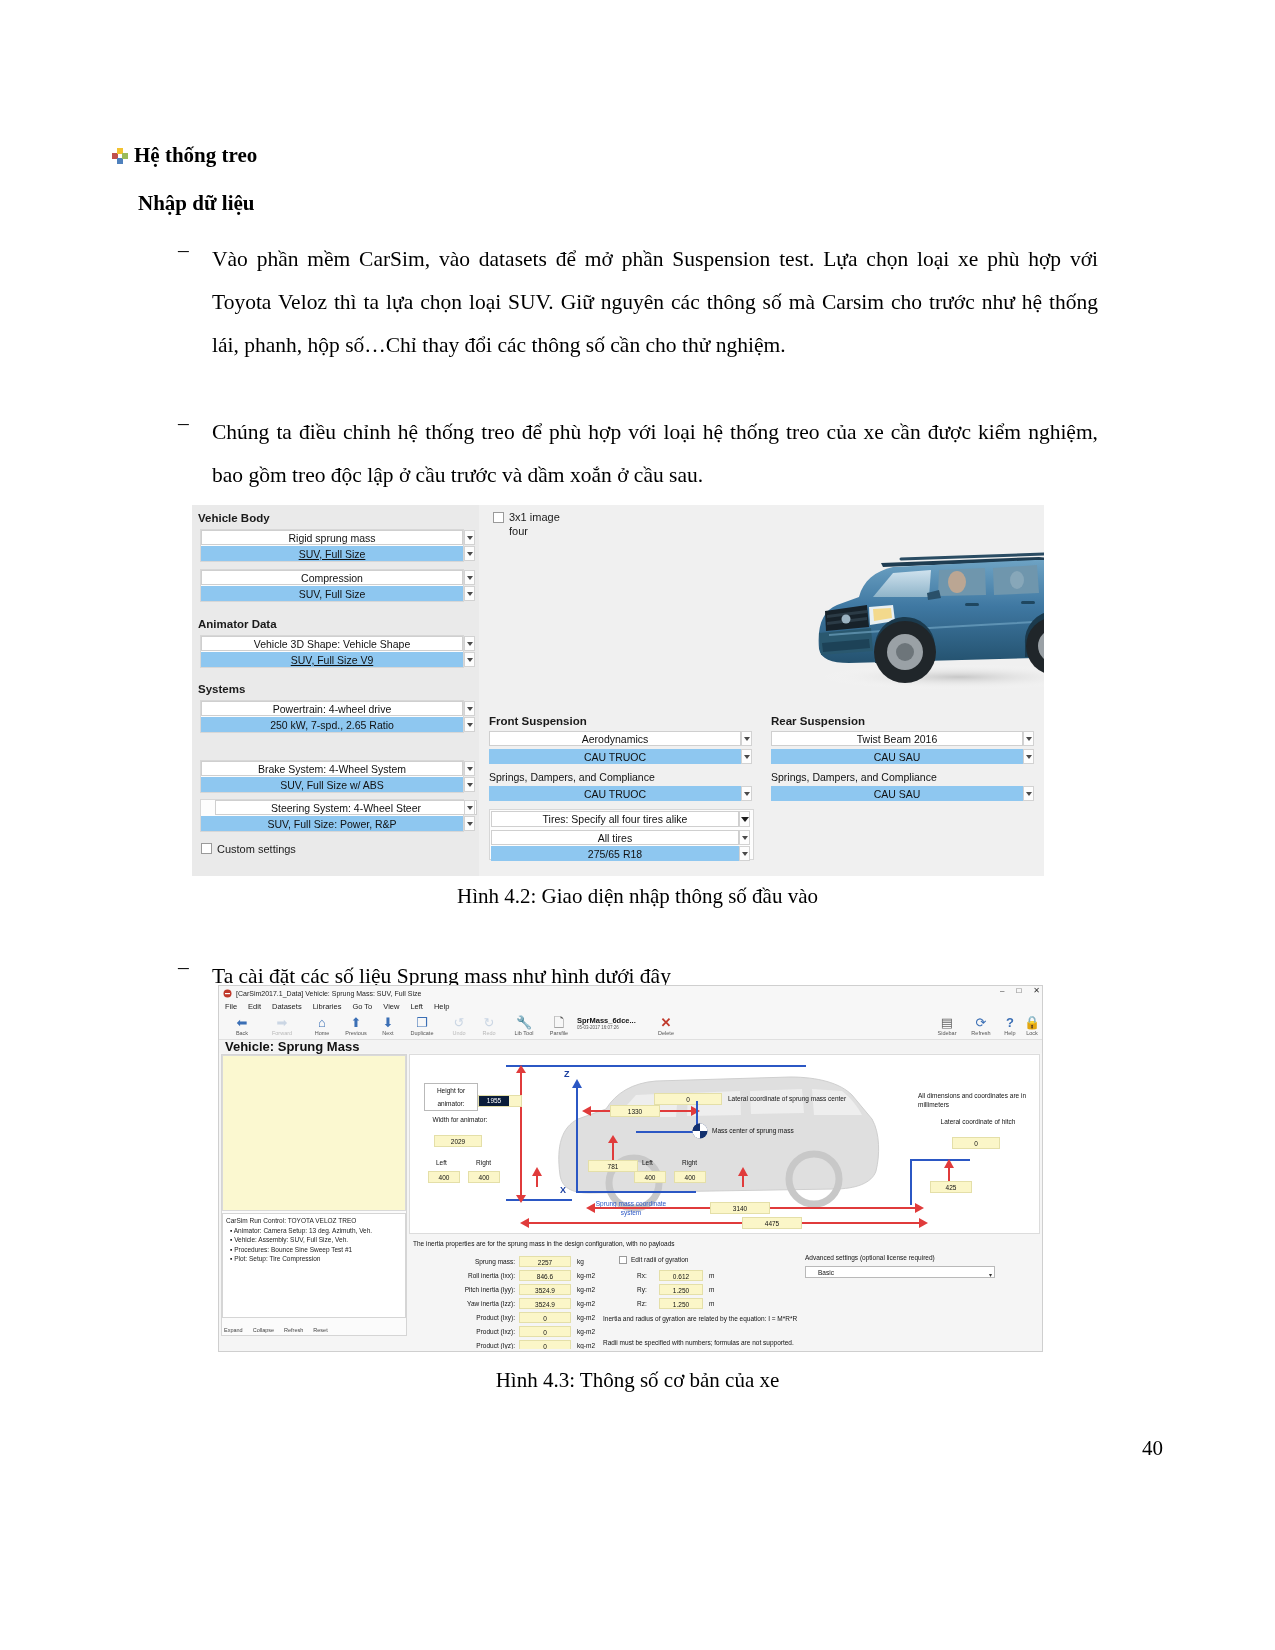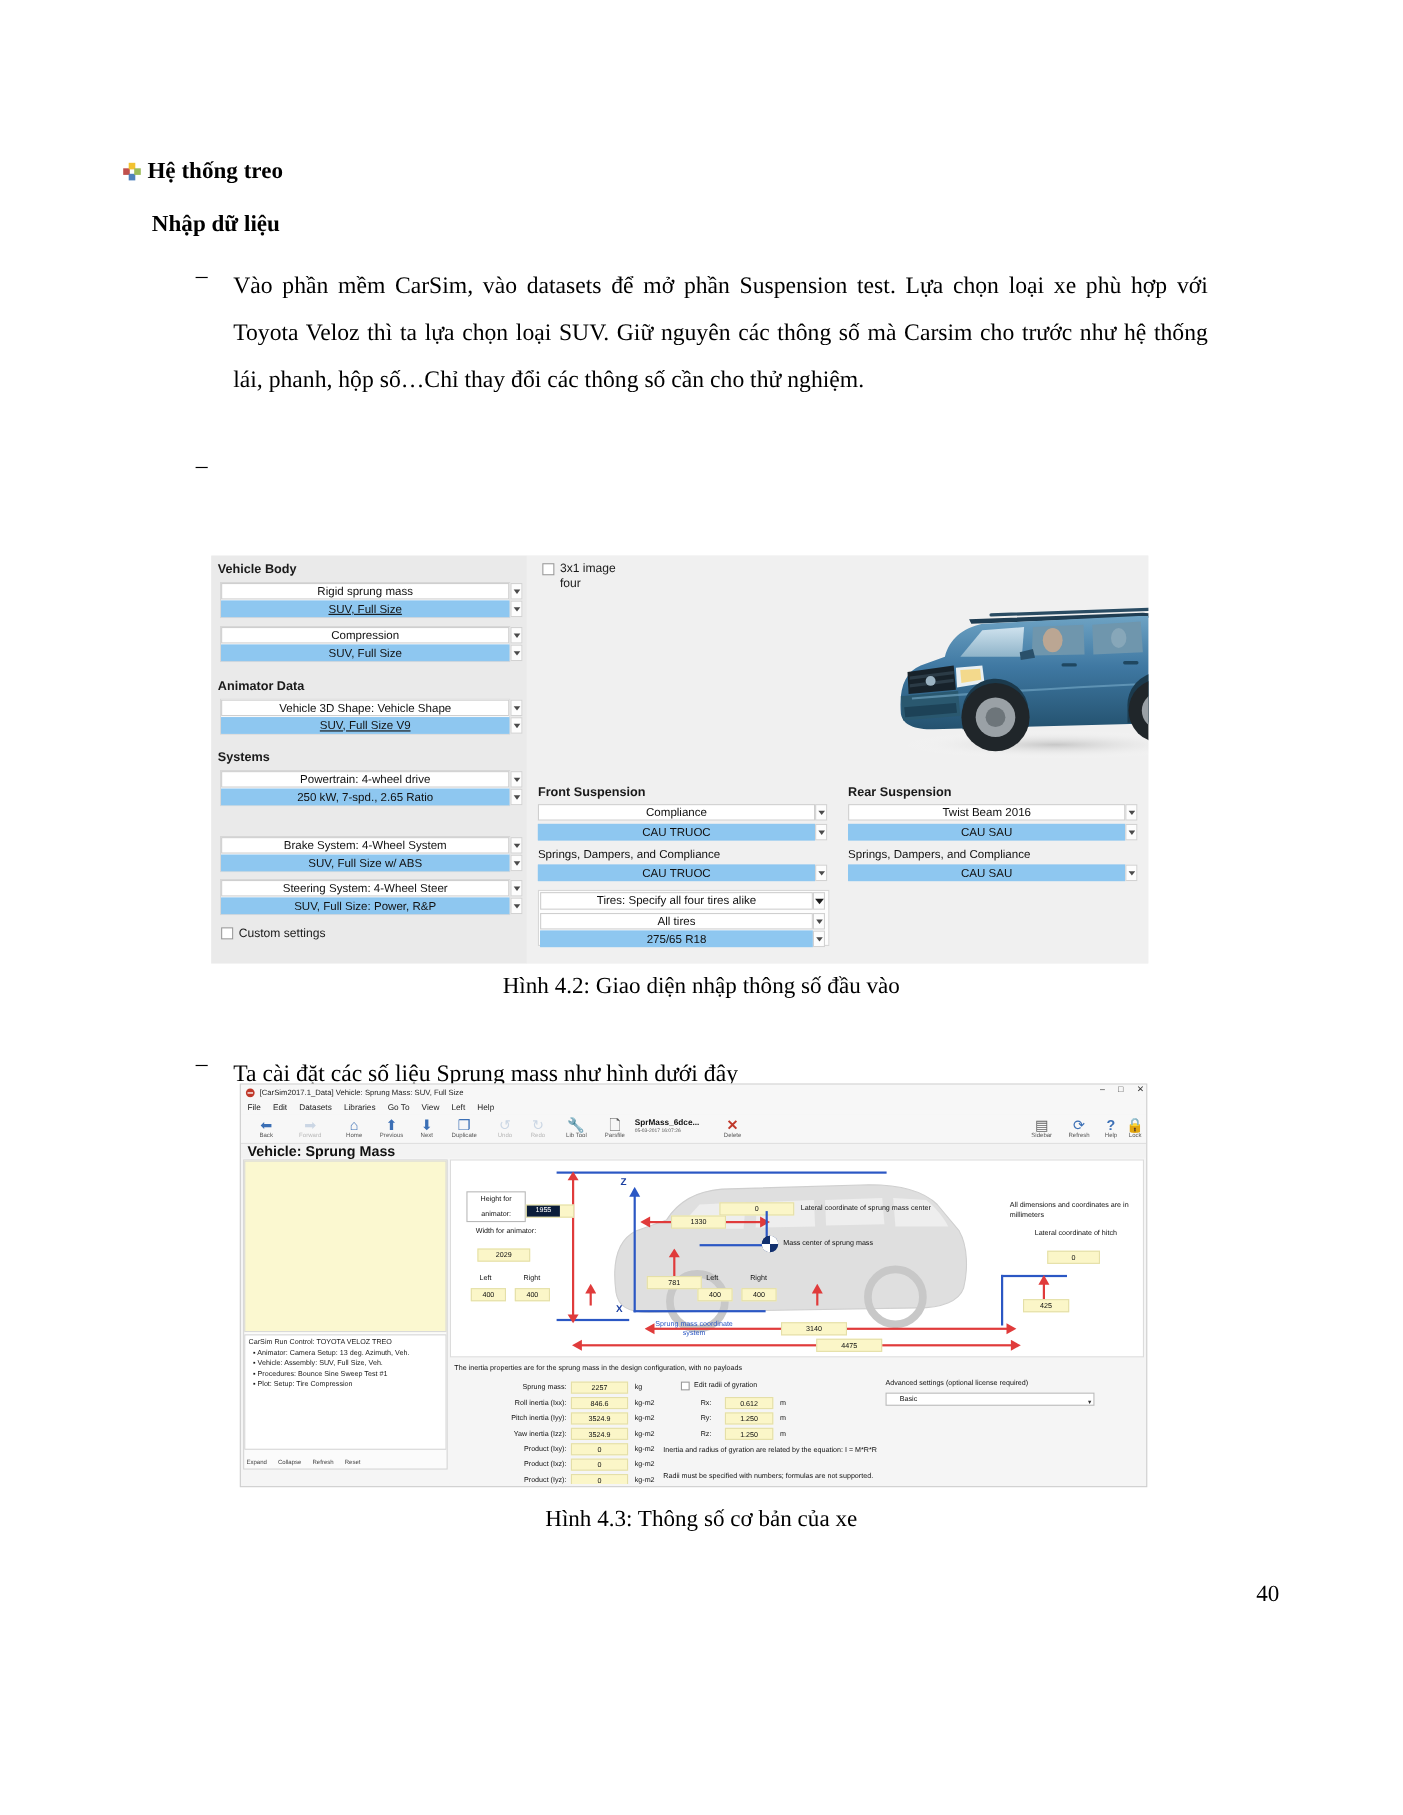--- a/index.html
+++ b/index.html
@@ -180,20 +180,21 @@
       </span>
     <span class="h1">Hệ thống treo</span>
   </div>
 
   <div class="h2">Nhập dữ liệu</div>
 
   <div class="dash" style="left:178px; top:238px;">–</div>
   <div class="para" style="left:212px; top:238px; width:886px;">Vào phần mềm CarSim, vào datasets để mở phần Suspension test. Lựa chọn loại xe phù hợp với Toyota Veloz thì ta lựa chọn loại SUV. Giữ nguyên các thông số mà Carsim cho trước như hệ thống lái, phanh, hộp số…Chỉ thay đổi các thông số cần cho thử nghiệm.</div>
 
   <div class="dash" style="left:178px; top:411px;">–</div>
+  <div class="para" style="left:212px; top:411px; width:886px;">Chúng ta điều chỉnh hệ thống treo để phù hợp với loại hệ thống treo của xe cần được kiểm nghiệm, bao gồm treo độc lập ở cầu trước và dầm xoắn ở cầu sau.</div>
 
   <div class="fig2">
 
     <div class="leftpanel">
 
       <div class="grp-title" style="left:6px; top:7px;">Vehicle Body</div>
 
       <div class="cbox" style="left:8px; top:24px; width:264px; height:33px;"></div>
       <div class="combo" style="left:9px; top:25px; width:262px;">
           <span>Rigid sprung mass</span>
@@ -242,21 +243,21 @@
       <div class="combo" style="left:9px; top:256px; width:262px;">
           <span>Brake System: 4-Wheel System</span>
         </div>
       <div class="combo sel" style="left:9px; top:272px; width:262px;">
           <span>SUV, Full Size w/ ABS</span>
         </div>
       <div class="arrowbtn" style="left:272px; top:256px;"></div>
       <div class="arrowbtn" style="left:272px; top:272px;"></div>
 
       <div class="cbox" style="left:8px; top:294px; width:264px; height:33px;"></div>
-      <div class="combo" style="left:9px; top:295px; width:262px;">
+      <div class="combo" style="left:23px; top:295px; width:262px;">
           <span>Steering System: 4-Wheel Steer</span>
         </div>
       <div class="combo sel" style="left:9px; top:311px; width:262px;">
           <span>SUV, Full Size: Power, R&amp;P</span>
         </div>
       <div class="arrowbtn" style="left:272px; top:295px;"></div>
       <div class="arrowbtn" style="left:272px; top:311px;"></div>
 
       <div class="chk" style="left:9px; top:338px;"></div>
       <div class="chklabel" style="left:25px; top:337px;">Custom settings</div>
@@ -327,21 +328,21 @@
 
           <path d="M138 66 L150 63 L152 71 L139 73 Z" fill="#2a506a"></path>
 
           <rect x="176" y="76" width="14" height="3" rx="1.5" fill="#1f4760"></rect>
           <rect x="232" y="74" width="14" height="3" rx="1.5" fill="#1f4760"></rect>
         </svg>
       </div>
 
       <div class="grp-title" style="left:10px; top:210px;">Front Suspension</div>
       <div class="combo" style="left:10px; top:226px; width:252px;">
-          <span>Compliance</span>
+          <span>Aerodynamics</span>
         </div>
       <div class="arrowbtn" style="left:262px; top:226px;"></div>
       <div class="combo sel" style="left:10px; top:244px; width:252px;">
           <span>CAU TRUOC</span>
         </div>
       <div class="arrowbtn" style="left:262px; top:244px;"></div>
 
       <div class="lbl" style="left:10px; top:266px; font-size:10.5px; font-family:'Liberation Sans',sans-serif;">Springs, Dampers, and Compliance</div>
       <div class="combo sel" style="left:10px; top:281px; width:252px;">
           <span>CAU TRUOC</span>

